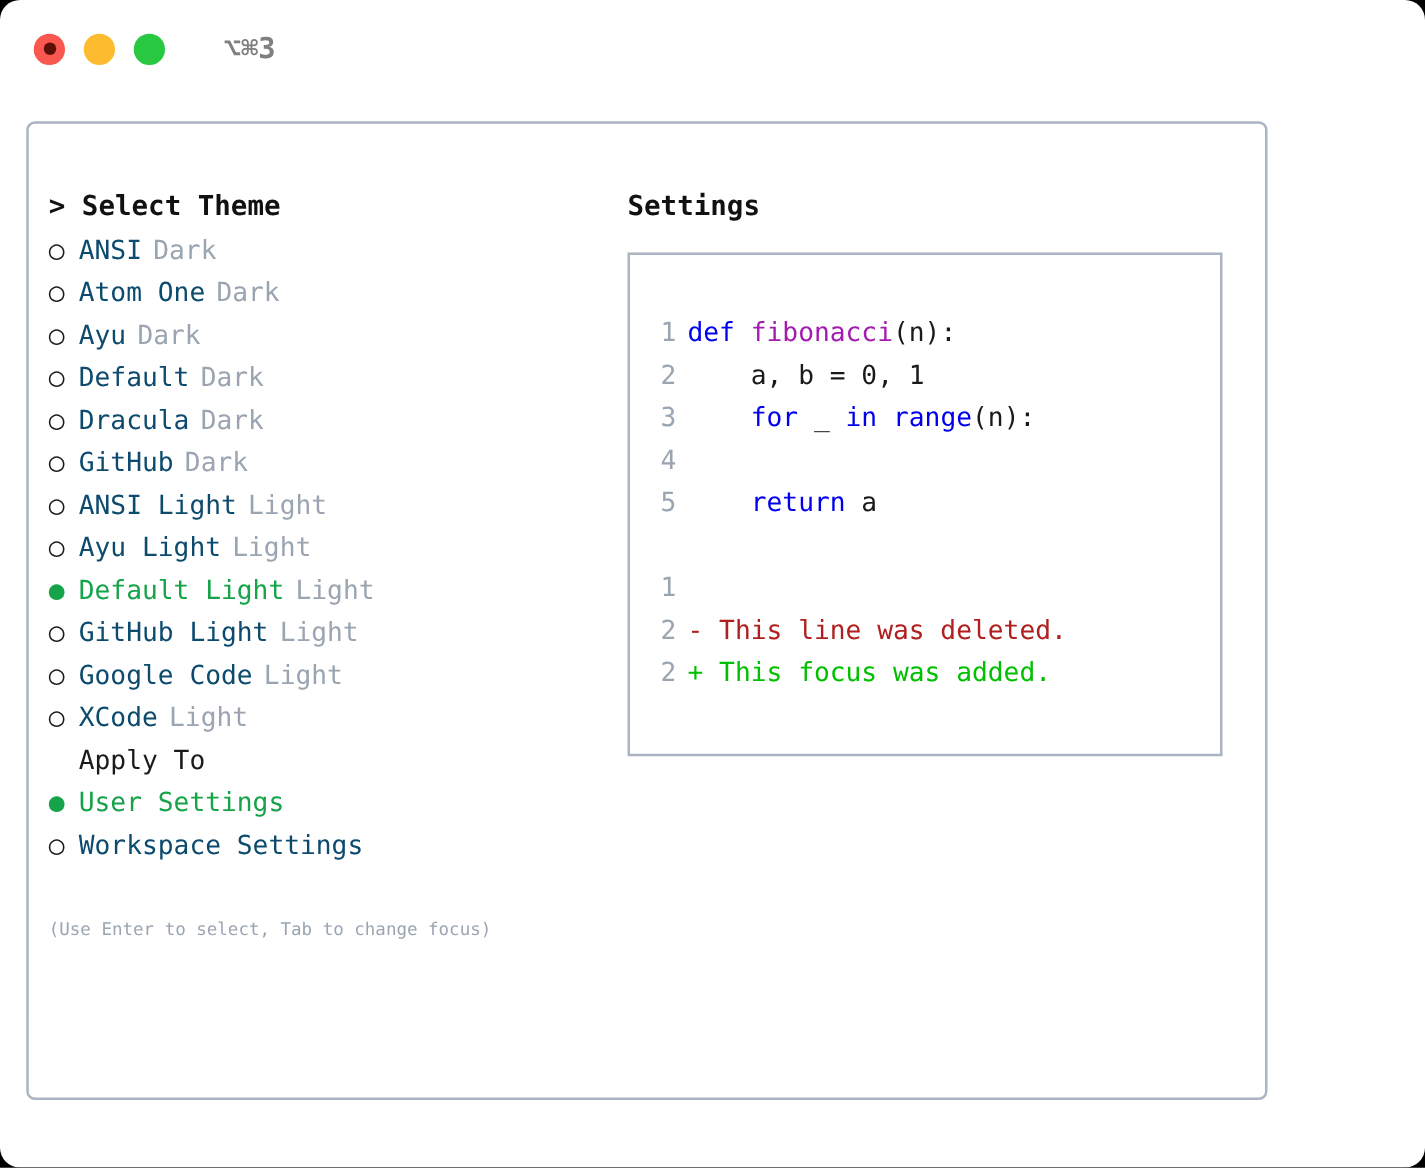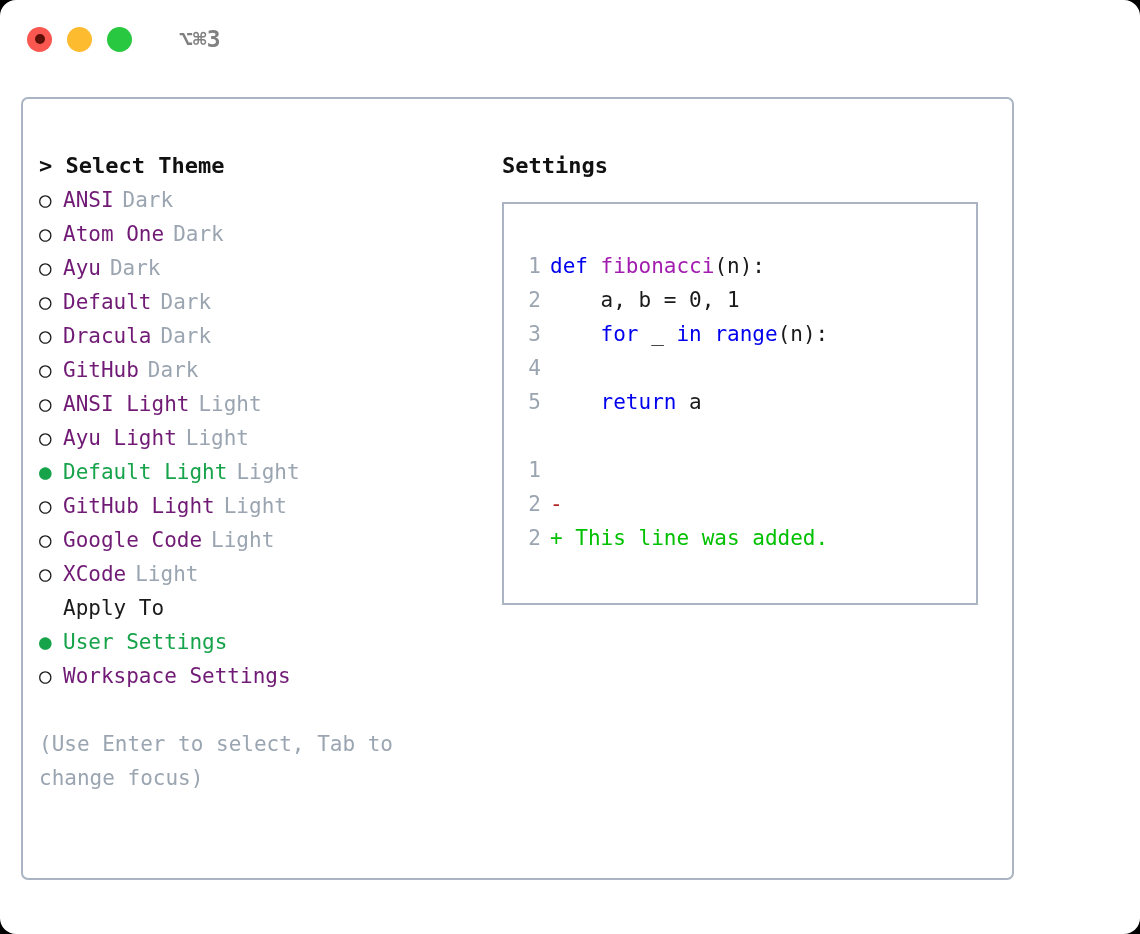--- a/index.html
+++ b/index.html
@@ -114,39 +114,39 @@
     color: #1a1a1a;
   }
   .opt-bullet {
     display: inline-block;
     width: 24px;
     flex: none;
     color: #1a1a1a;
   }
   .opt-row.selected .opt-bullet { color: #16a34a; }
   .opt-row.selected .opt-label  { color: #16a34a; }
-  .opt-label { color: #701a75; }
+  .opt-label { color: #0c4a6e; }
   .opt-tag {
     color: #9aa5b1;
     margin-left: 9px;
   }
 
   .subsection-title {
     font-size: 21px;
     line-height: 34px;
     color: #1a1a1a;
     padding-left: 24px;
     white-space: pre;
   }
 
   #apply-block { }
 
   #hint {
     margin-top: 34px;
-    font-size: 21px;
+    font-size: 14px;
     line-height: 34px;
     color: #9aa5b1;
     width: 410px;
   }
 
   
   #right-col {
     position: absolute;
     left: 479px;
     top: 50px;
@@ -255,22 +255,22 @@
             <div id="code-lines">
                 <div class="code-line"><span class="ln">1</span><span class="code-text"><span class="tok-kw">def </span><span class="tok-fn">fibonacci</span><span class="tok-pl">(n):</span></span></div>
                 <div class="code-line"><span class="ln">2</span><span class="code-text"><span class="tok-pl">    a, b = 0, 1</span></span></div>
                 <div class="code-line"><span class="ln">3</span><span class="code-text"><span class="tok-pl">    </span><span class="tok-kw">for</span><span class="tok-pl"> _ </span><span class="tok-kw">in</span><span class="tok-pl"> </span><span class="tok-kw">range</span><span class="tok-pl">(n):</span></span></div>
                 <div class="code-line"><span class="ln">4</span></div>
                 <div class="code-line"><span class="ln">5</span><span class="code-text"><span class="tok-pl">    </span><span class="tok-kw">return</span><span class="tok-pl"> a</span></span></div>
               </div>
             <div class="diff-gap"></div>
             <div id="diff-lines">
                 <div class="code-line"><span class="ln">1</span><span class="code-text diff-ctx">  </span></div>
-                <div class="code-line"><span class="ln">2</span><span class="code-text diff-del">- </span></div>
-                <div class="code-line"><span class="ln">2</span><span class="code-text diff-add">+ </span><span class="code-text diff-add">This line was added.</span></div>
+                <div class="code-line"><span class="ln">2</span><span class="code-text diff-del">- </span><span class="code-text diff-del">This line was deleted.</span></div>
+                <div class="code-line"><span class="ln">2</span><span class="code-text diff-add">+ </span><span class="code-text diff-add">This focus was added.</span></div>
               </div>
           </div>
         </div>
       </div>
 
     </div>
   </div>
 </div>
 
 </body></html>

